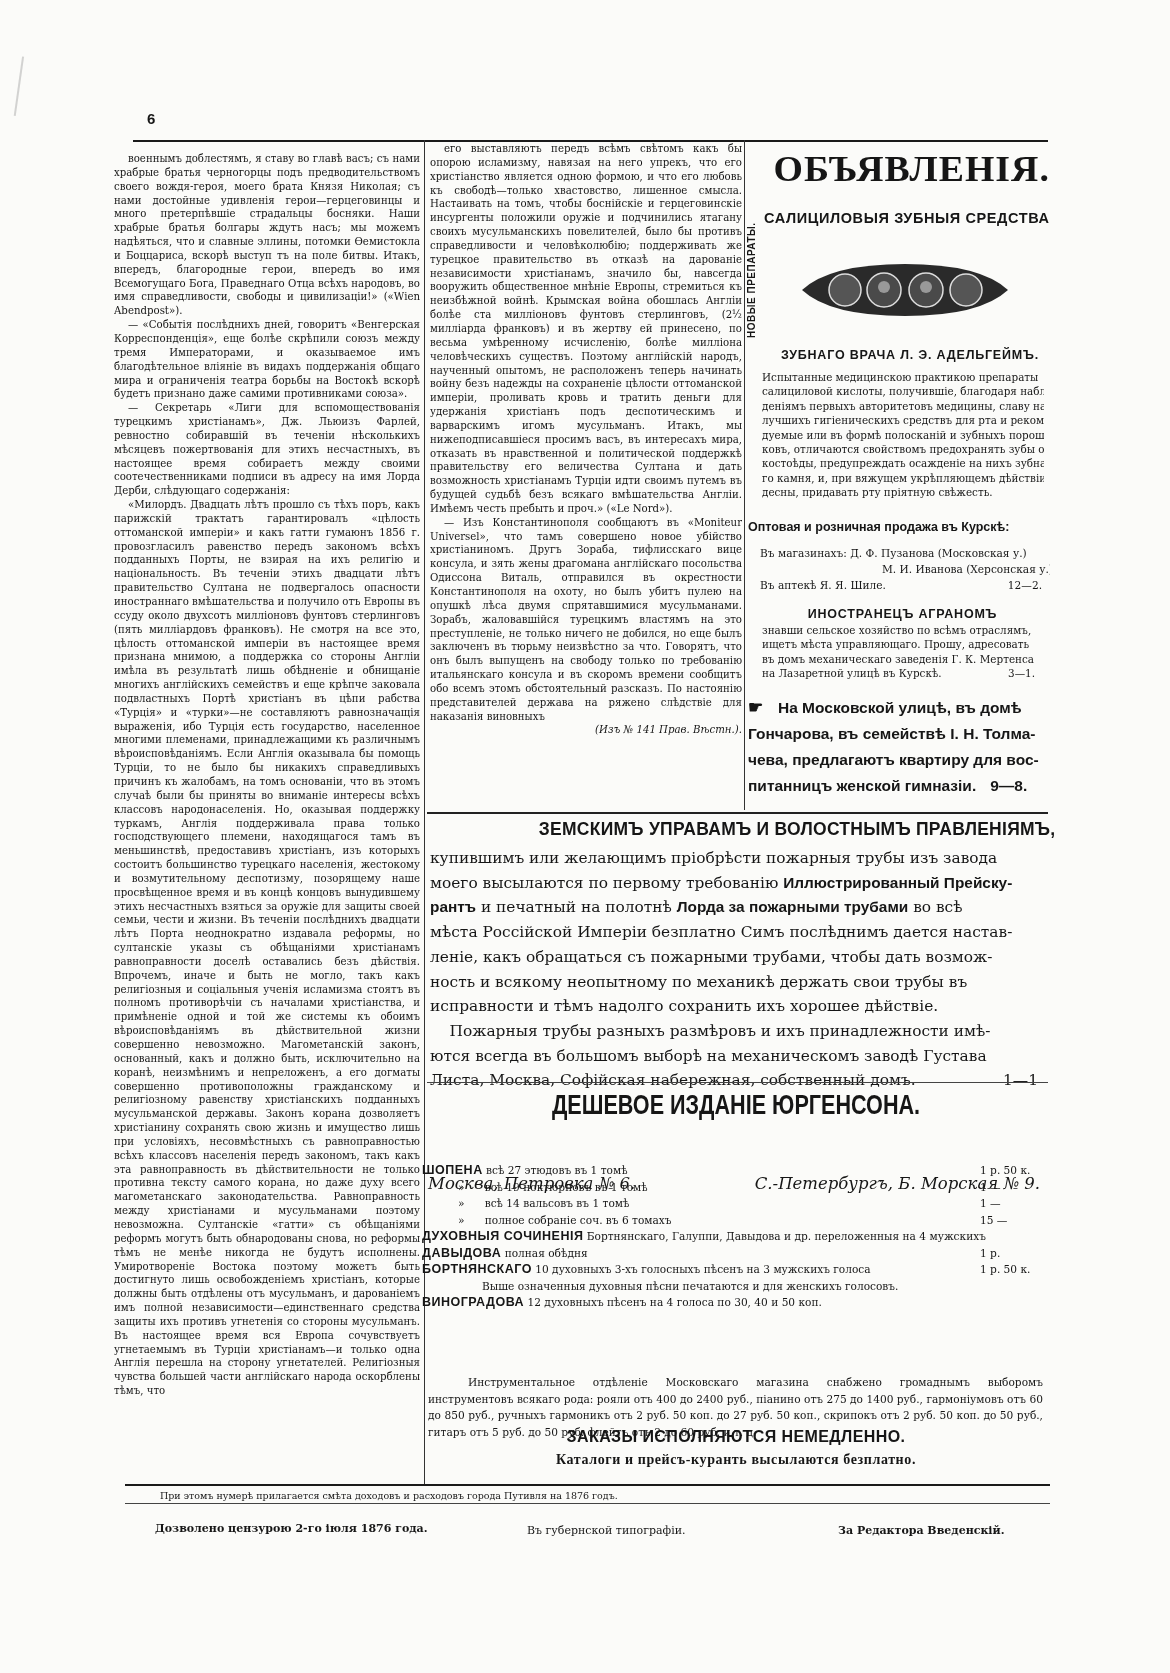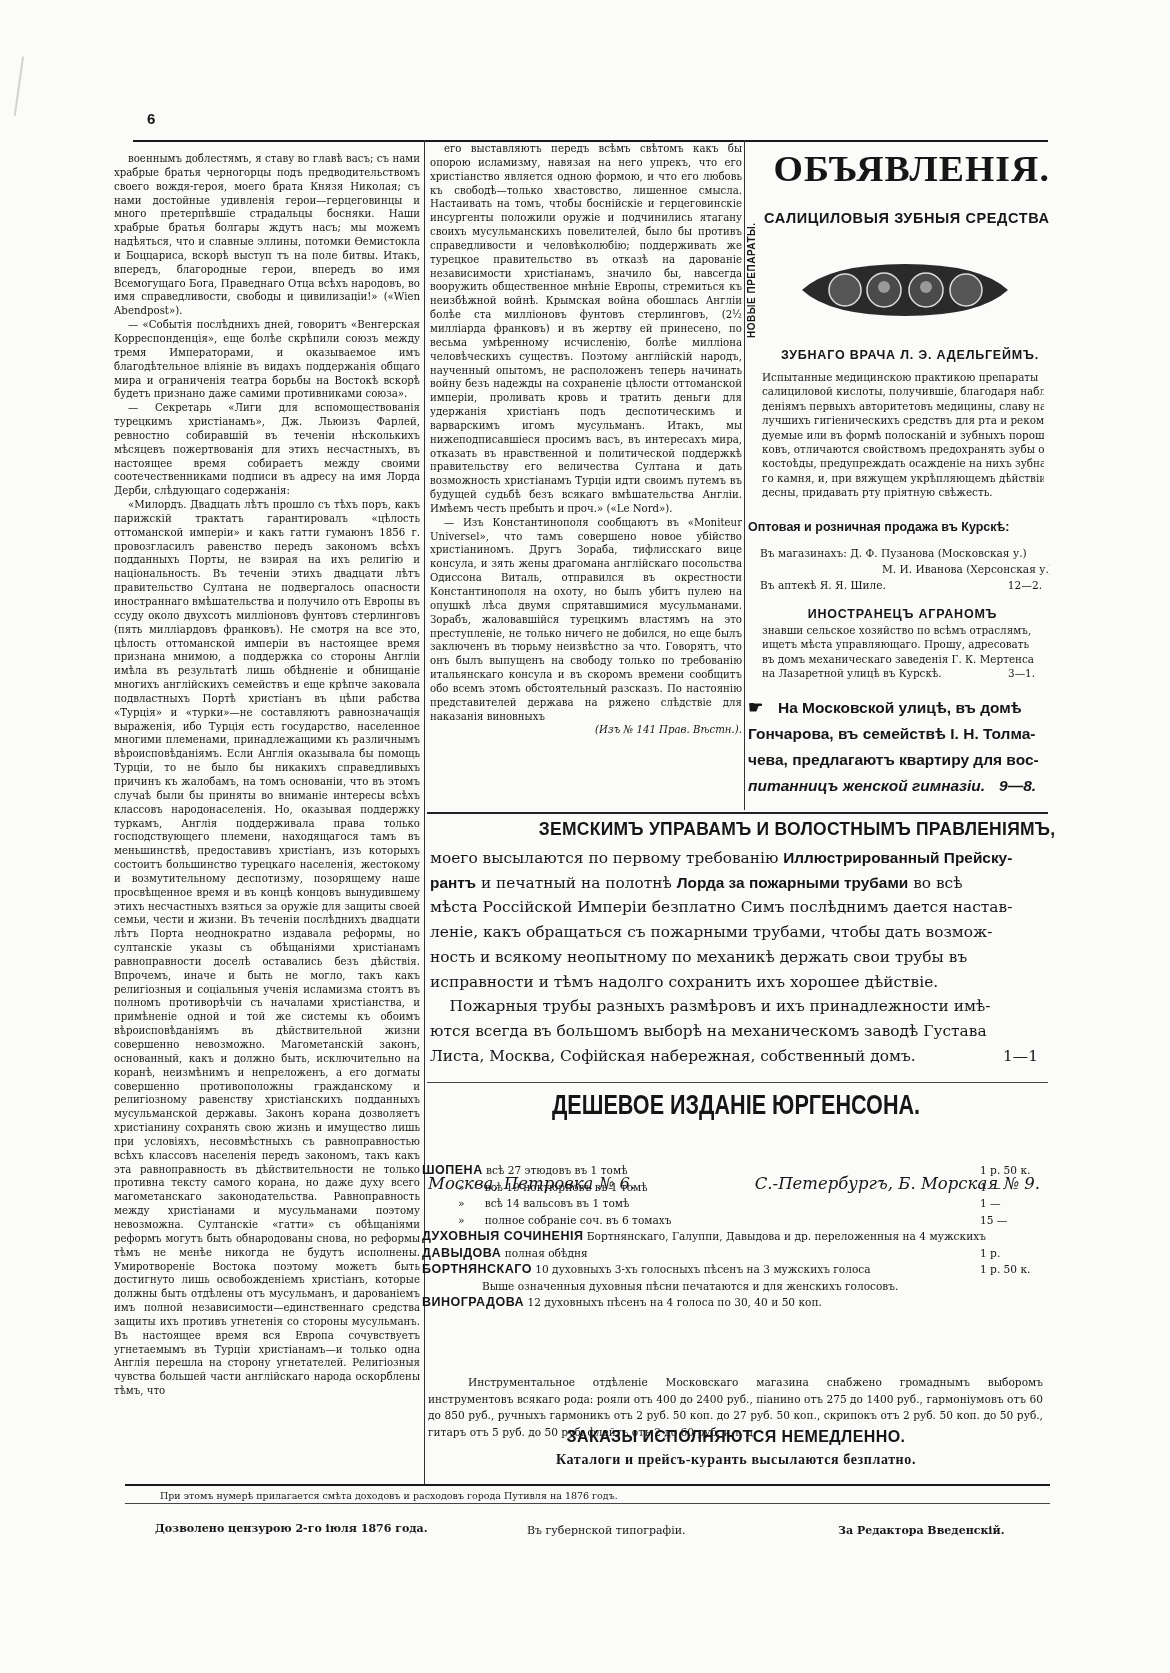--- a/index.html
+++ b/index.html
@@ -118,30 +118,31 @@
   <div style="display:flex;">
       <span>на Лазаретной улицѣ въ Курскѣ.</span>
       <span style="margin-left:auto;padding-right:12px">3—1.</span>
     </div>
 </div>
 
 <div class="ad3">
   <div><span class="hand-icon">☛</span><span>На Московской улицѣ, въ домѣ</span></div>
   <div>Гончарова, въ семействѣ І. Н. Толма-</div>
   <div>чева, предлагаютъ квартиру для вос-</div>
-  <div style="display:flex;font-style:italic;">
+  <div style="display:flex;">
       <span>питанницъ женской гимназіи.</span>
       <span style="margin-left:14px">9—8.</span>
     </div>
 </div>
 
 <div class="hrule-mid"></div>
 
 <div class="zem-title">ЗЕМСКИМЪ УПРАВАМЪ И ВОЛОСТНЫМЪ ПРАВЛЕНІЯМЪ,</div>
 <div class="zem-body">
+  <div>купившимъ или желающимъ пріобрѣсти пожарныя трубы изъ завода</div>
   <div><span>моего высылаются по первому требованію </span><span class="b">Иллюстрированный Прейску-</span></div>
   <div><span class="b">рантъ</span><span> и печатный на полотнѣ </span><span class="b">Лорда за пожарными трубами</span><span> во всѣ</span></div>
   <div>мѣста Россійской Имперіи безплатно Симъ послѣднимъ дается настав-</div>
   <div>леніе, какъ обращаться съ пожарными трубами, чтобы дать возмож-</div>
   <div>ность и всякому неопытному по механикѣ держать свои трубы въ</div>
   <div>исправности и тѣмъ надолго сохранить ихъ хорошее дѣйствіе.</div>
   <div style="white-space:pre">    Пожарныя трубы разныхъ размѣровъ и ихъ принадлежности имѣ-</div>
   <div>ются всегда въ большомъ выборѣ на механическомъ заводѣ Густава</div>
   <div style="display:flex;gap:16px;">
       <span>Листа, Москва, Софійская набережная, собственный домъ.</span>

